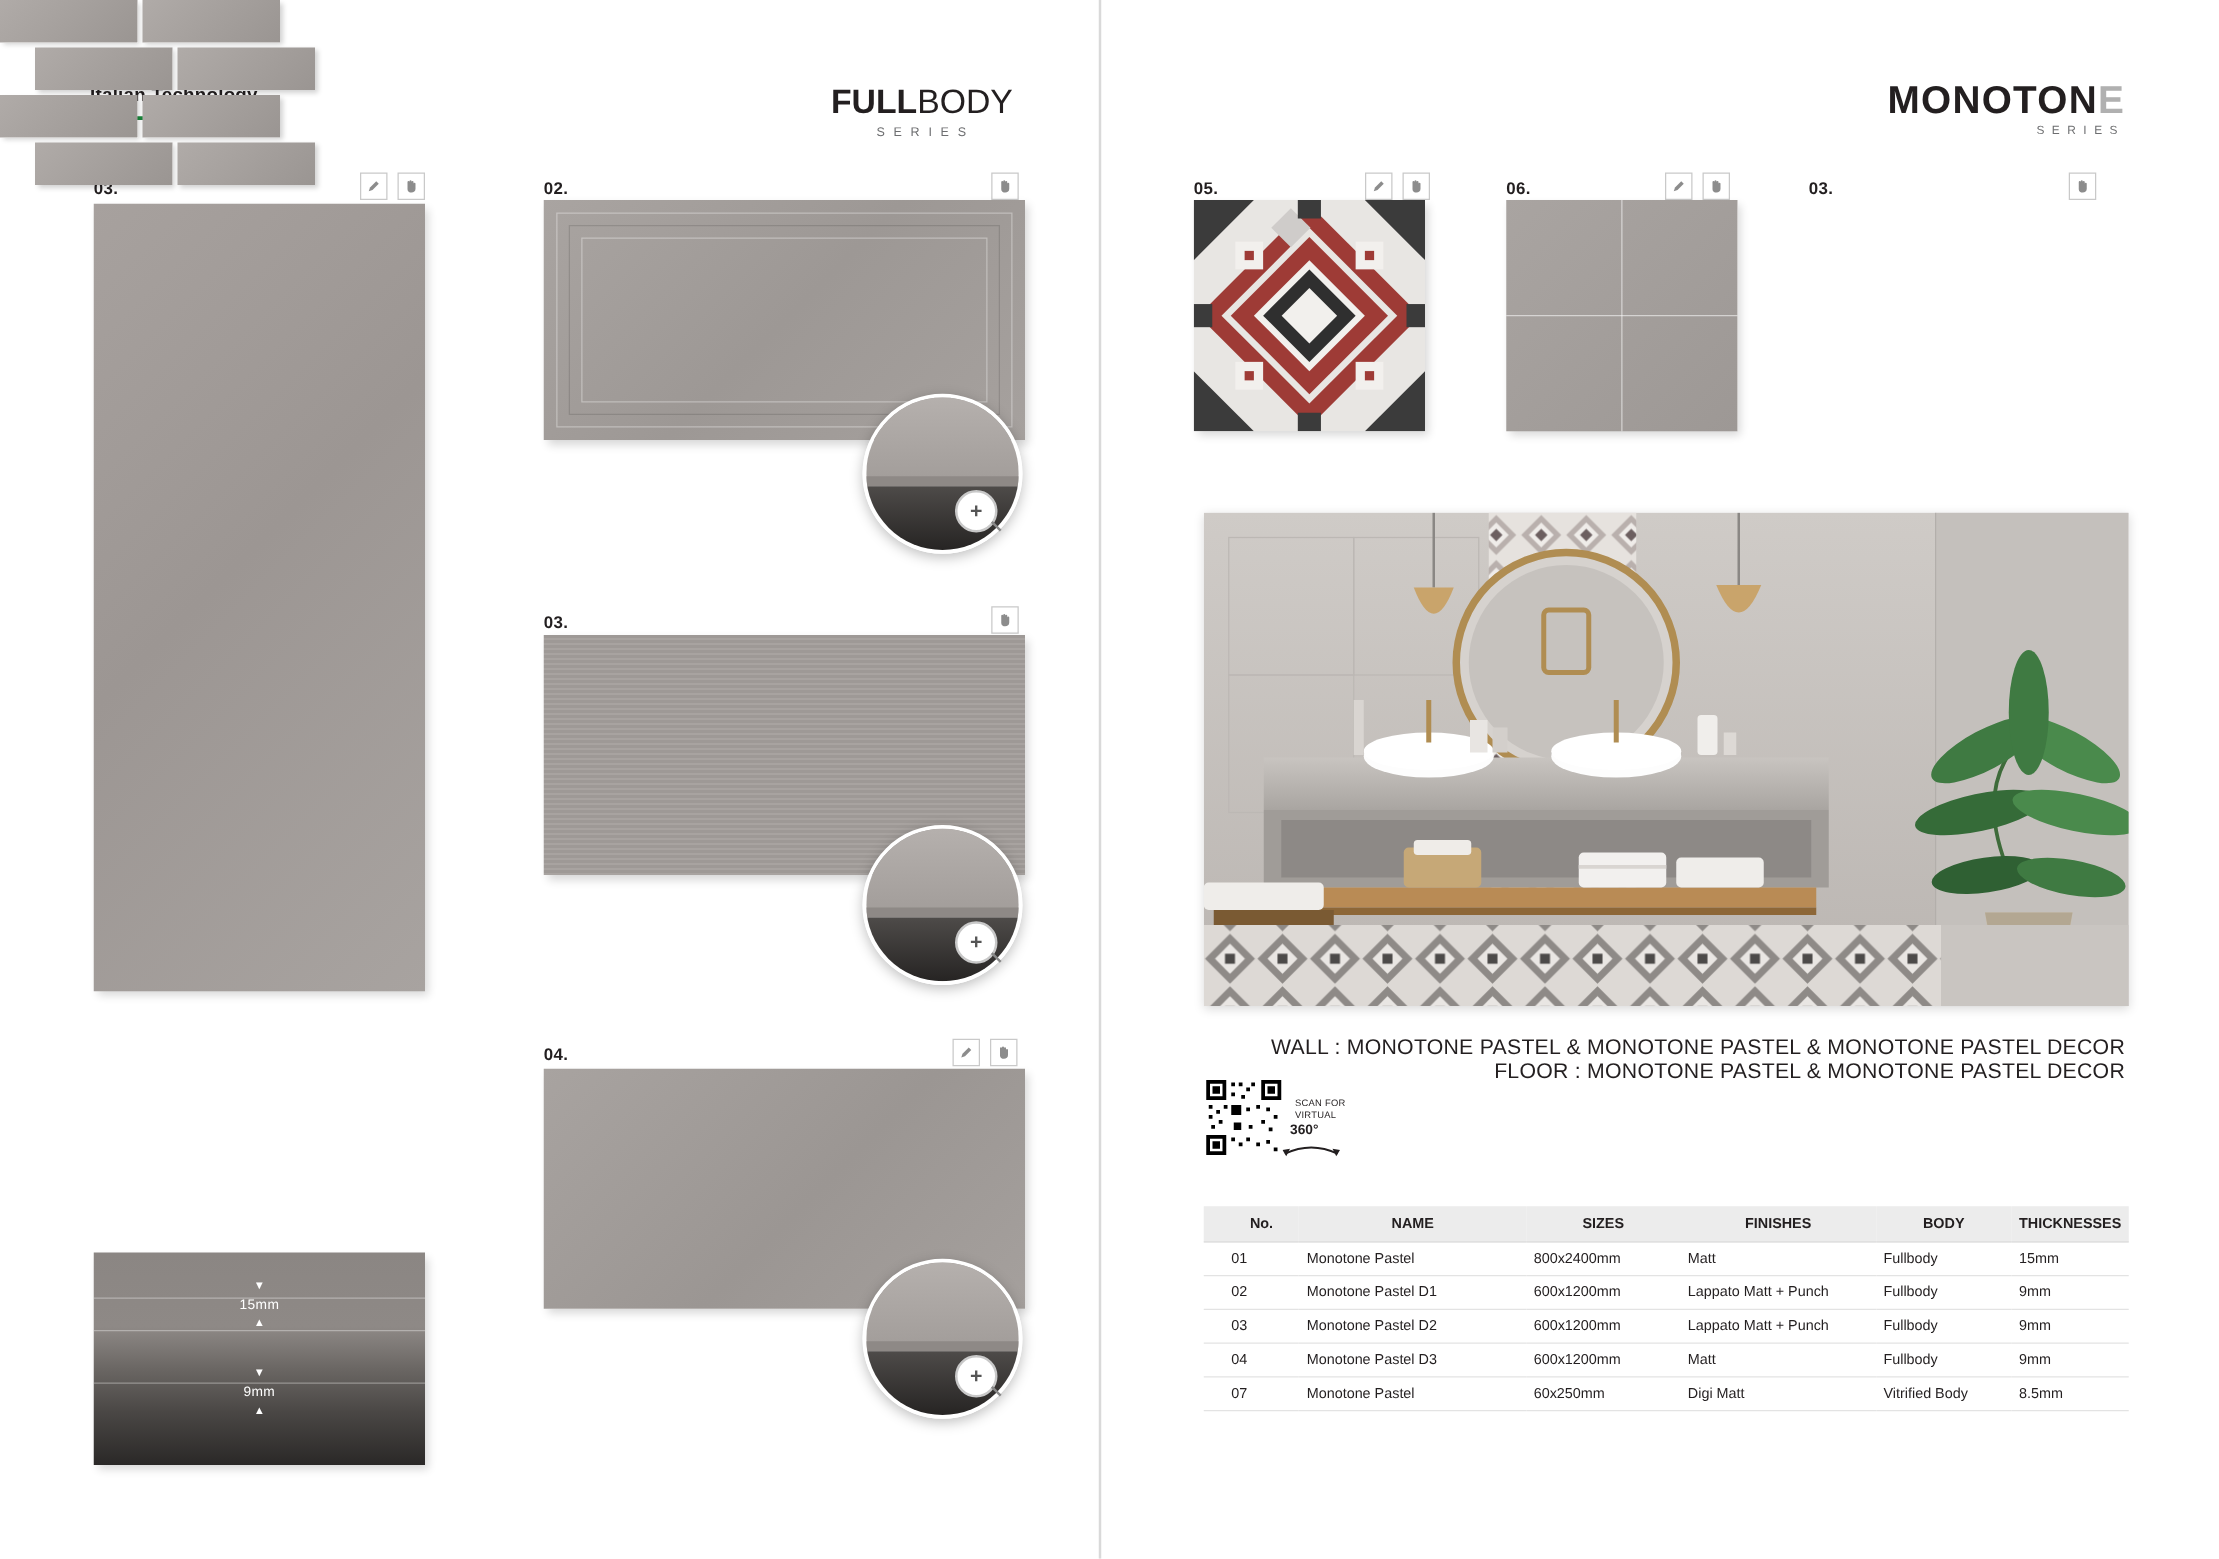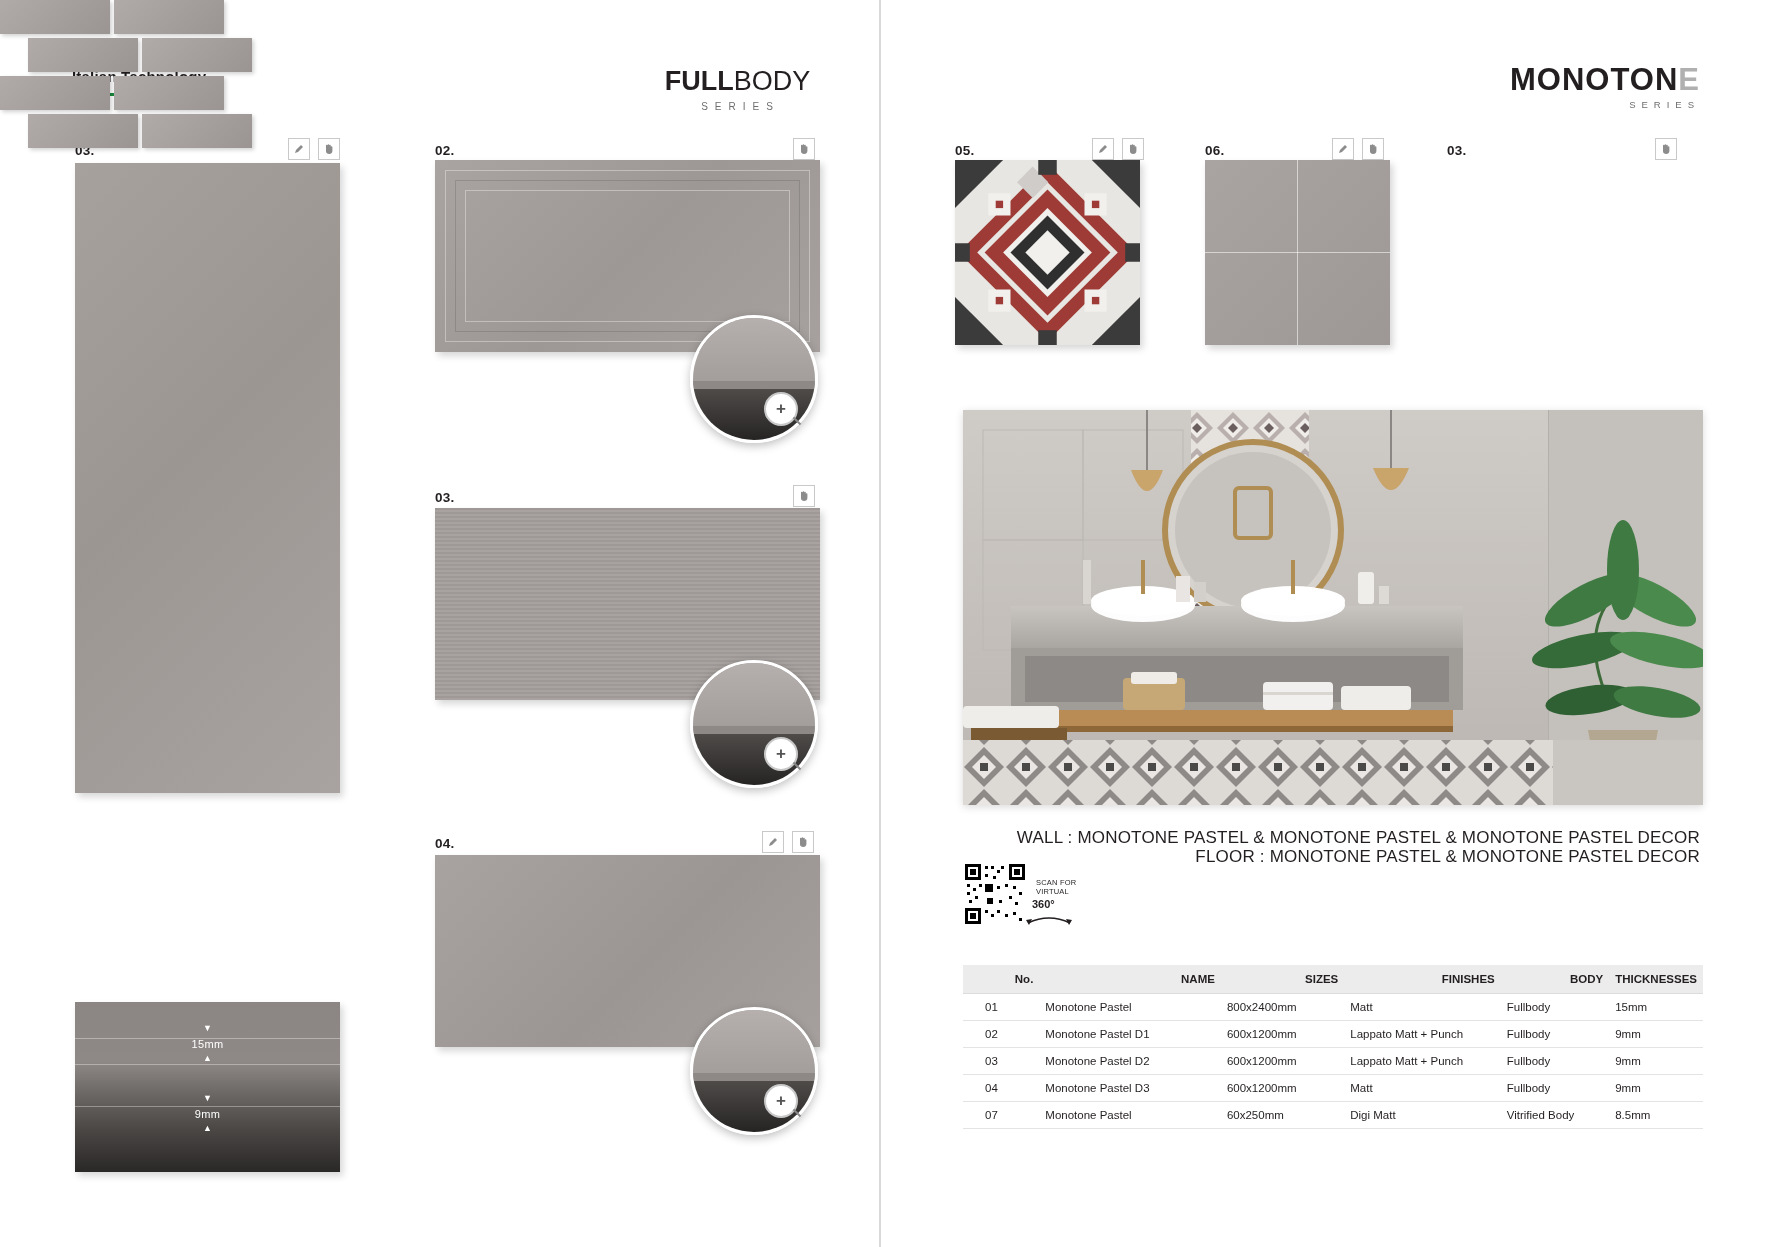--- a/index.html
+++ b/index.html
@@ -85,21 +85,21 @@
     box-shadow:0 2px 8px rgba(0,0,0,.15);}
 
   .room-cap{position:absolute;right:75px;font-size:17px;letter-spacing:.2px;color:#231f20;text-align:right;}
 
   #qr{position:absolute;left:963px;top:862px;width:64px;height:64px;}
   .scan-txt{position:absolute;left:1036px;top:878px;font-size:7.5px;color:#231f20;line-height:1.25;letter-spacing:.2px;}
   .deg360{position:absolute;left:1032px;top:898px;font-size:11px;font-weight:700;color:#231f20;}
 
   
   table{position:absolute;left:963px;top:965px;width:740px;border-collapse:collapse;font-size:11.5px;}
-  thead th{background:#ececec;color:#231f20;font-weight:700;text-align:right;padding:8px 6px;font-size:11.5px;border-bottom:1px solid #dcdcdc;}
+  thead th{background:#ececec;color:#231f20;font-weight:700;text-align:center;padding:8px 6px;font-size:11.5px;border-bottom:1px solid #dcdcdc;}
   tbody td{padding:7px 6px;border-bottom:1px solid #e3e3e3;color:#231f20;}
   thead th:first-child, tbody td:first-child{padding-left:22px;}
   .col-no{width:56px;} .col-name{width:200px;} .col-size{width:122px;}
   .col-fin{width:168px;margin-left:11px;} .col-body{width:110px;}
 </style>
 </head>
 <body>
 
 <div class="page">
 

